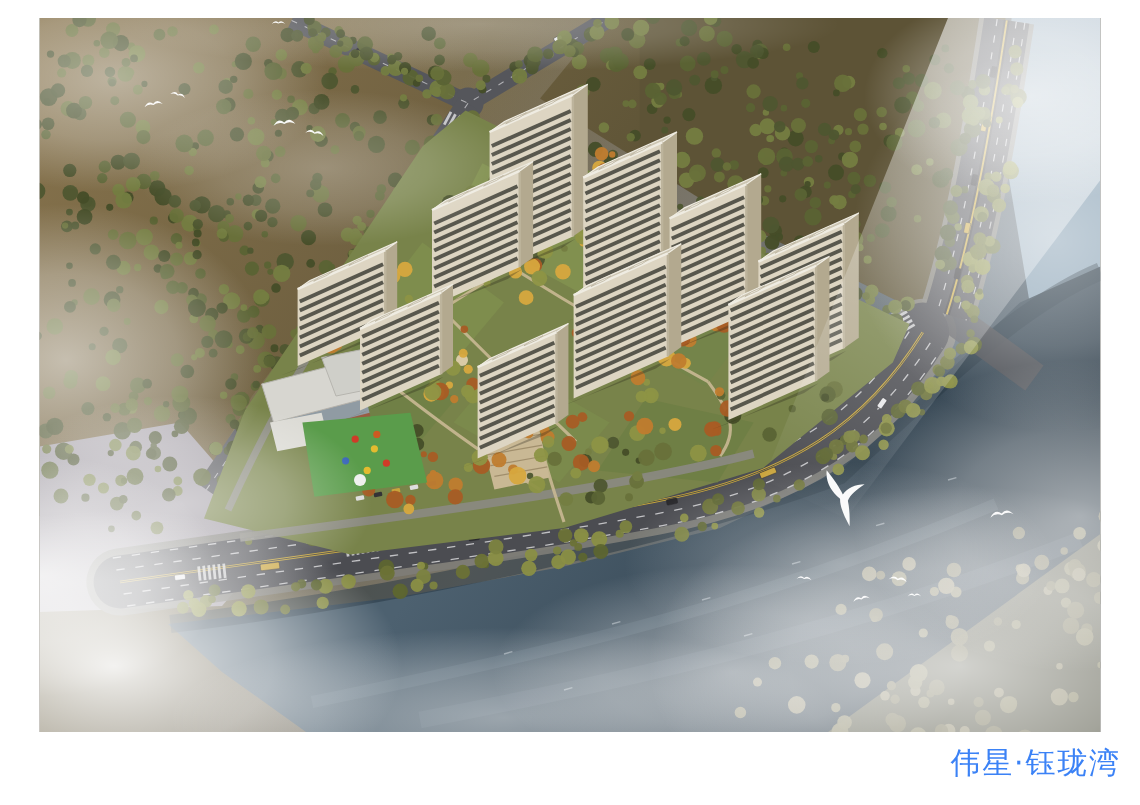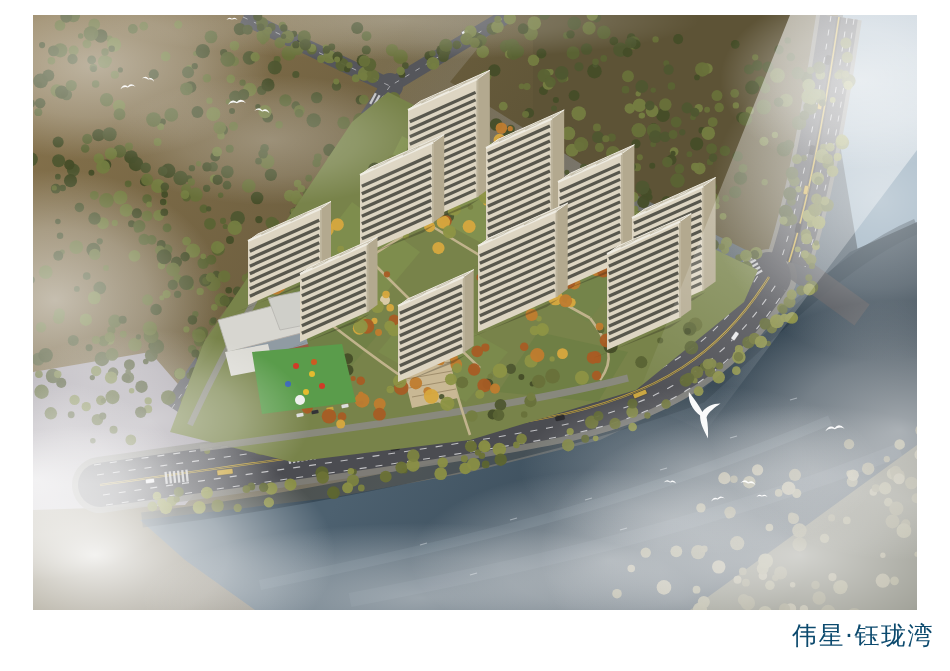--- a/index.html
+++ b/index.html
@@ -1,20 +1,20 @@
 <!DOCTYPE html>
 <html><head>
 <meta charset="utf-8">
 <style>
   html,body{margin:0;padding:0;background:#ffffff;}
   .page{position:relative;width:950px;height:671px;background:#ffffff;overflow:hidden;
         font-family:"DejaVu Sans", sans-serif;}
   .photo{position:absolute;left:33px;top:15px;width:884px;height:595px;overflow:hidden;background:#7a766c;}
   .caption{position:absolute;top:619px;right:16px;font-size:25px;letter-spacing:1.5px;
-           color:#0c4a6e;font-family:"DejaVu Sans", sans-serif;white-space:nowrap;}
+           color:#3b82f6;font-family:"DejaVu Sans", sans-serif;white-space:nowrap;}
   svg{display:block;}
 </style>
 </head>
 <body>
 
 <div class="page">
   <div class="photo">
     <svg id="scene" width="884" height="595" viewBox="33 15 884 595">
         <defs>
           <linearGradient id="bgG" gradientUnits="userSpaceOnUse" x1="33" y1="15" x2="917" y2="610">

